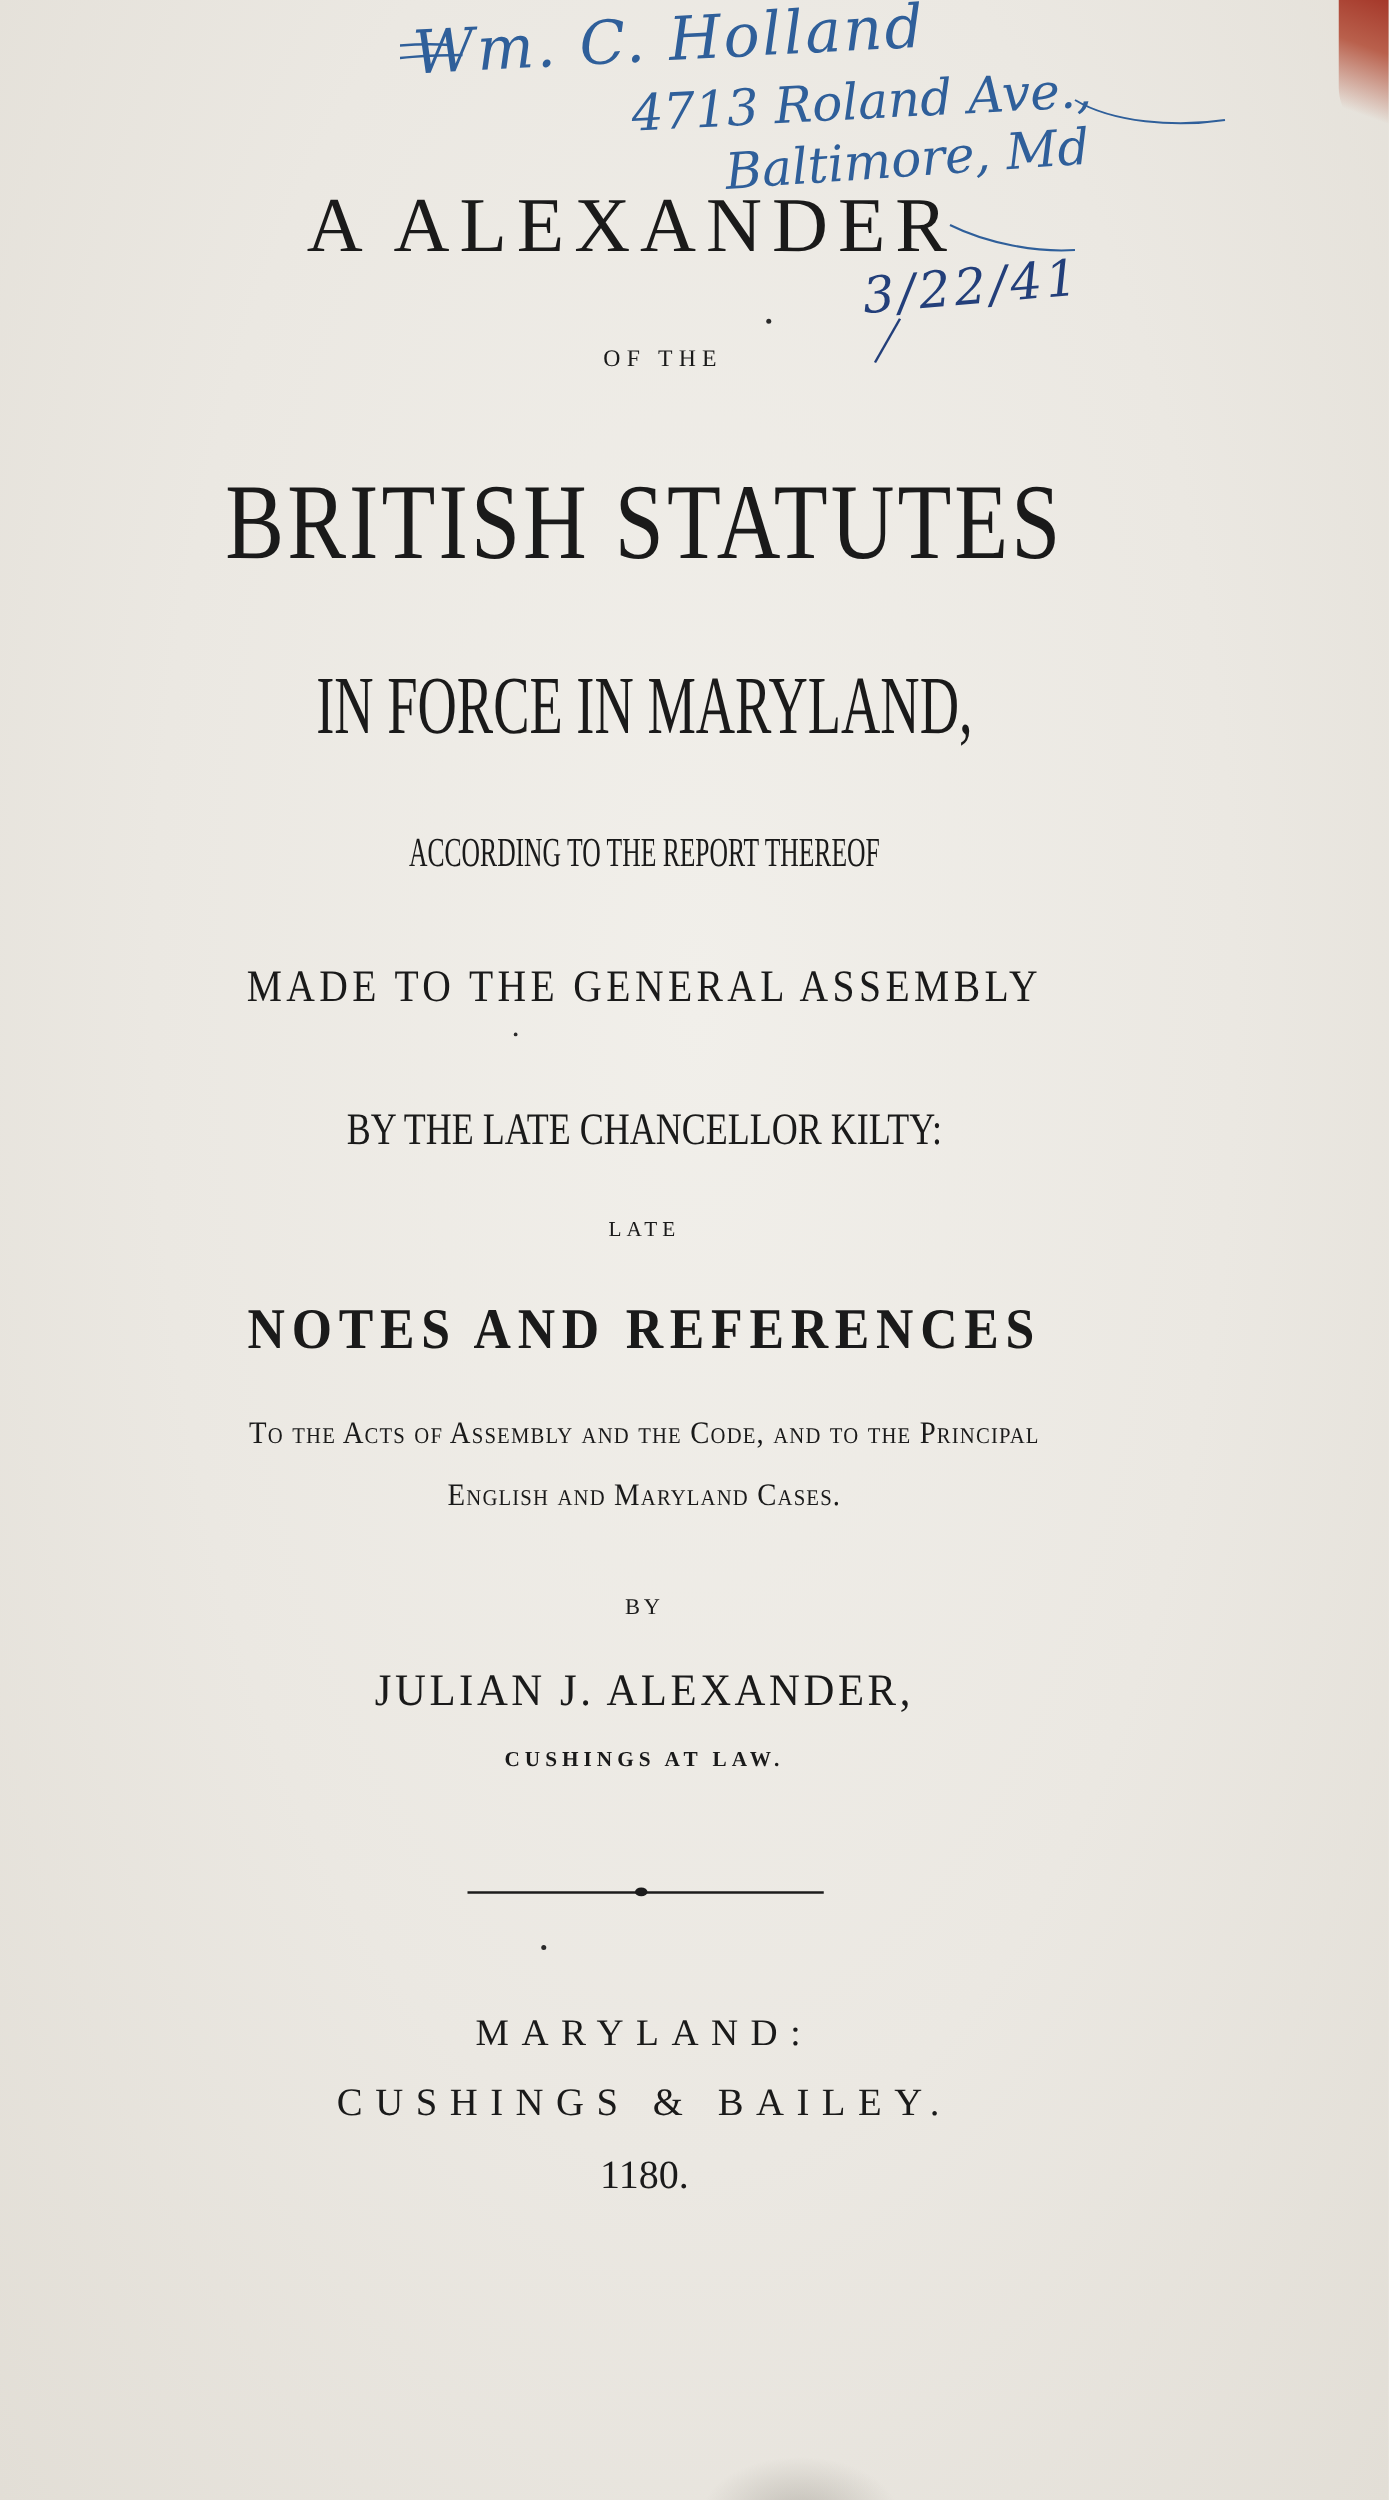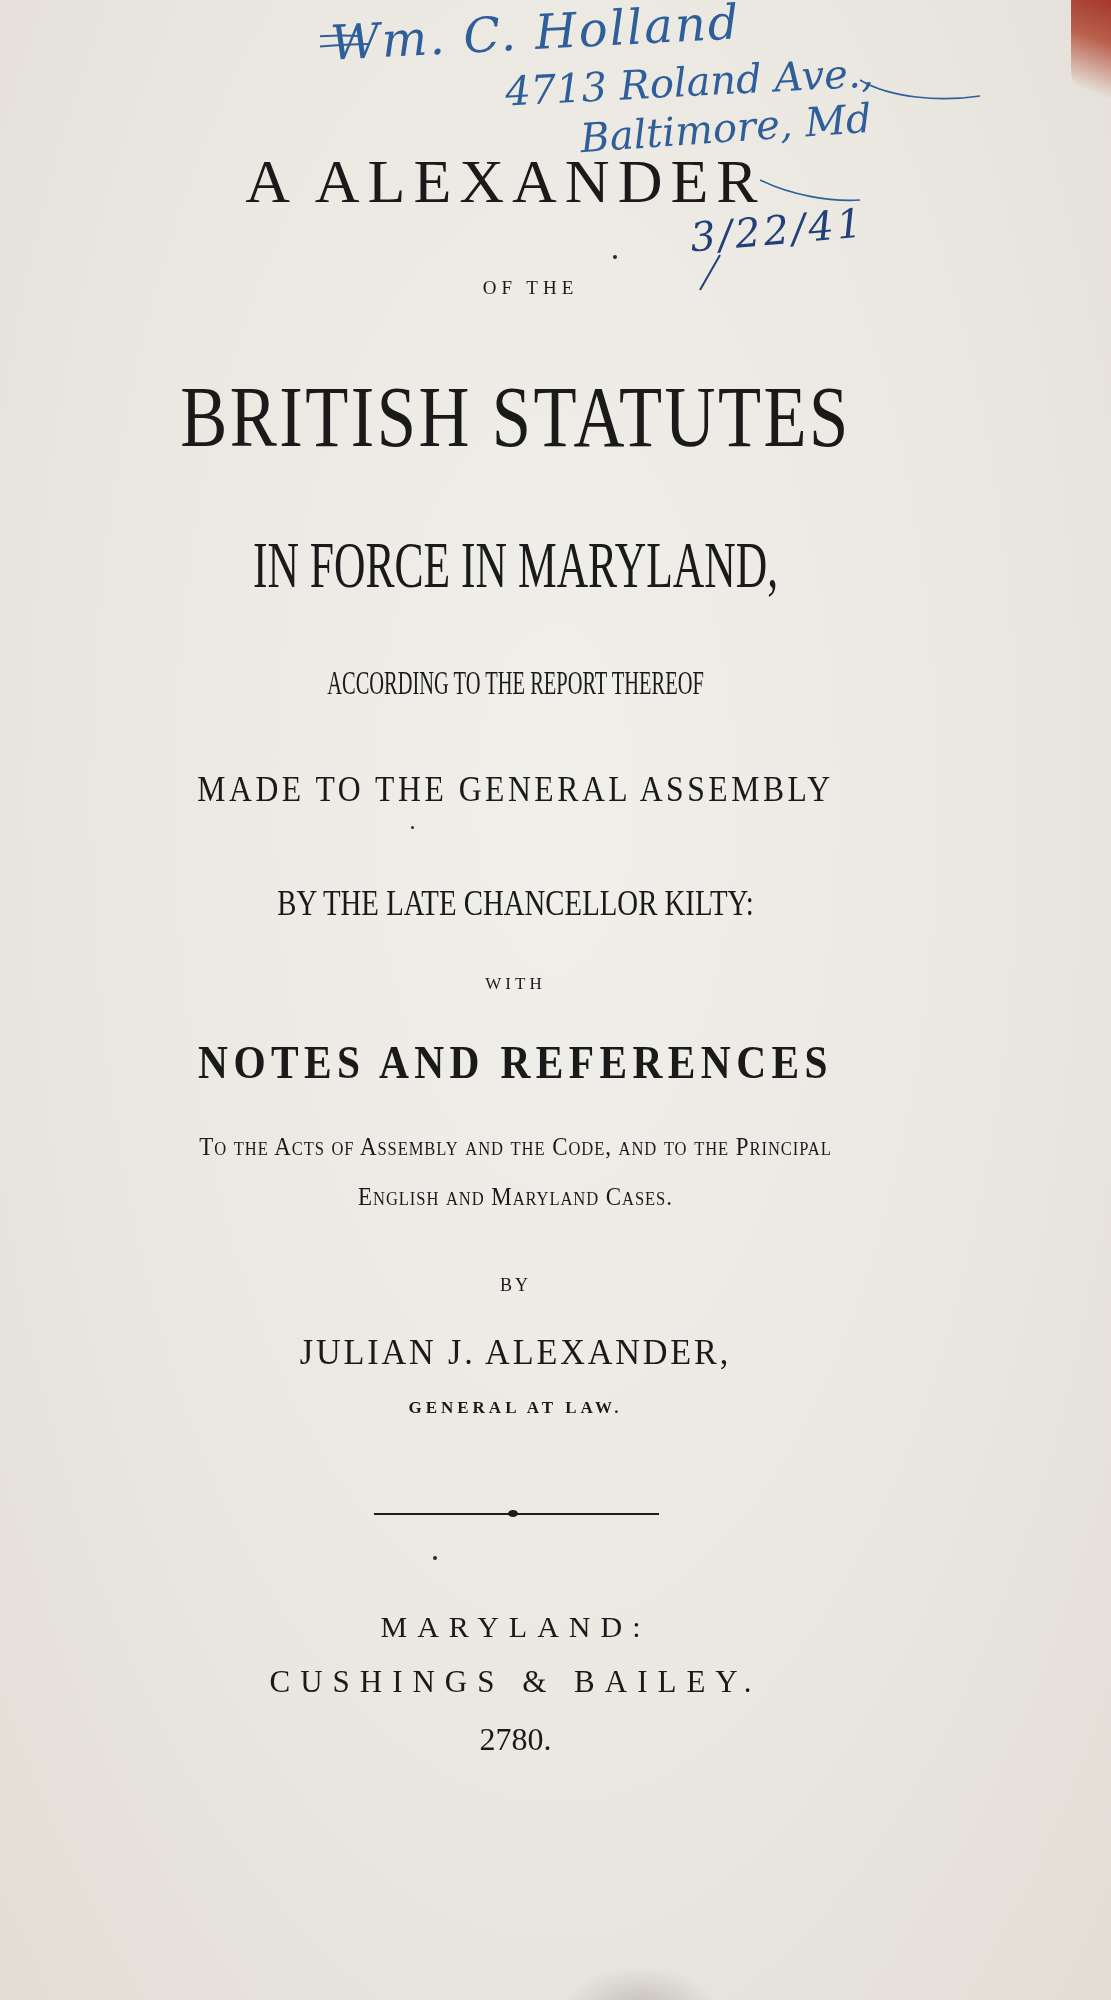--- a/index.html
+++ b/index.html
@@ -254,31 +254,31 @@
   <div class="handwriting hw-city">Baltimore, Md</div>
   <div class="handwriting hw-date">3/22/41</div>
 
   <div class="line title-a"><span>A ALEXANDER</span></div>
   <div class="line of-the"><span>OF THE</span></div>
   <div class="line british"><span>BRITISH STATUTES</span></div>
   <div class="line in-force"><span>IN FORCE IN MARYLAND,</span></div>
   <div class="line according"><span>ACCORDING TO THE REPORT THEREOF</span></div>
   <div class="line made-to"><span>MADE TO THE GENERAL ASSEMBLY</span></div>
   <div class="line by-late"><span>BY THE LATE CHANCELLOR KILTY:</span></div>
-  <div class="line with"><span>WITH</span></div>
+  <div class="line with"><span>LATE</span></div>
   <div class="line notes"><span>NOTES AND REFERENCES</span></div>
   <div class="line subtitle-1"><span>To the Acts of Assembly and the Code, and to the Principal</span></div>
   <div class="line subtitle-2"><span>English and Maryland Cases.</span></div>
 
   <div class="line by"><span>BY</span></div>
   <div class="line author"><span>JULIAN J. ALEXANDER,</span></div>
-  <div class="line attorney"><span>GENERAL AT LAW.</span></div>
+  <div class="line attorney"><span>CUSHINGS AT LAW.</span></div>
 
   <div class="rule"></div>
   <div class="rule-dot"></div>
   <div class="speck" style="left:433px; top:1556px;"></div>
   <div class="speck" style="left:613px; top:255px;"></div>
   <div class="speck" style="left:411px; top:826px; width:3px; height:3px;"></div>
 
   <div class="line city"><span>MARYLAND:</span></div>
   <div class="line publisher"><span>CUSHINGS &amp; BAILEY.</span></div>
-  <div class="line year"><span>2780.</span></div>
+  <div class="line year"><span>1180.</span></div>
 </div>
 
 </body></html>

